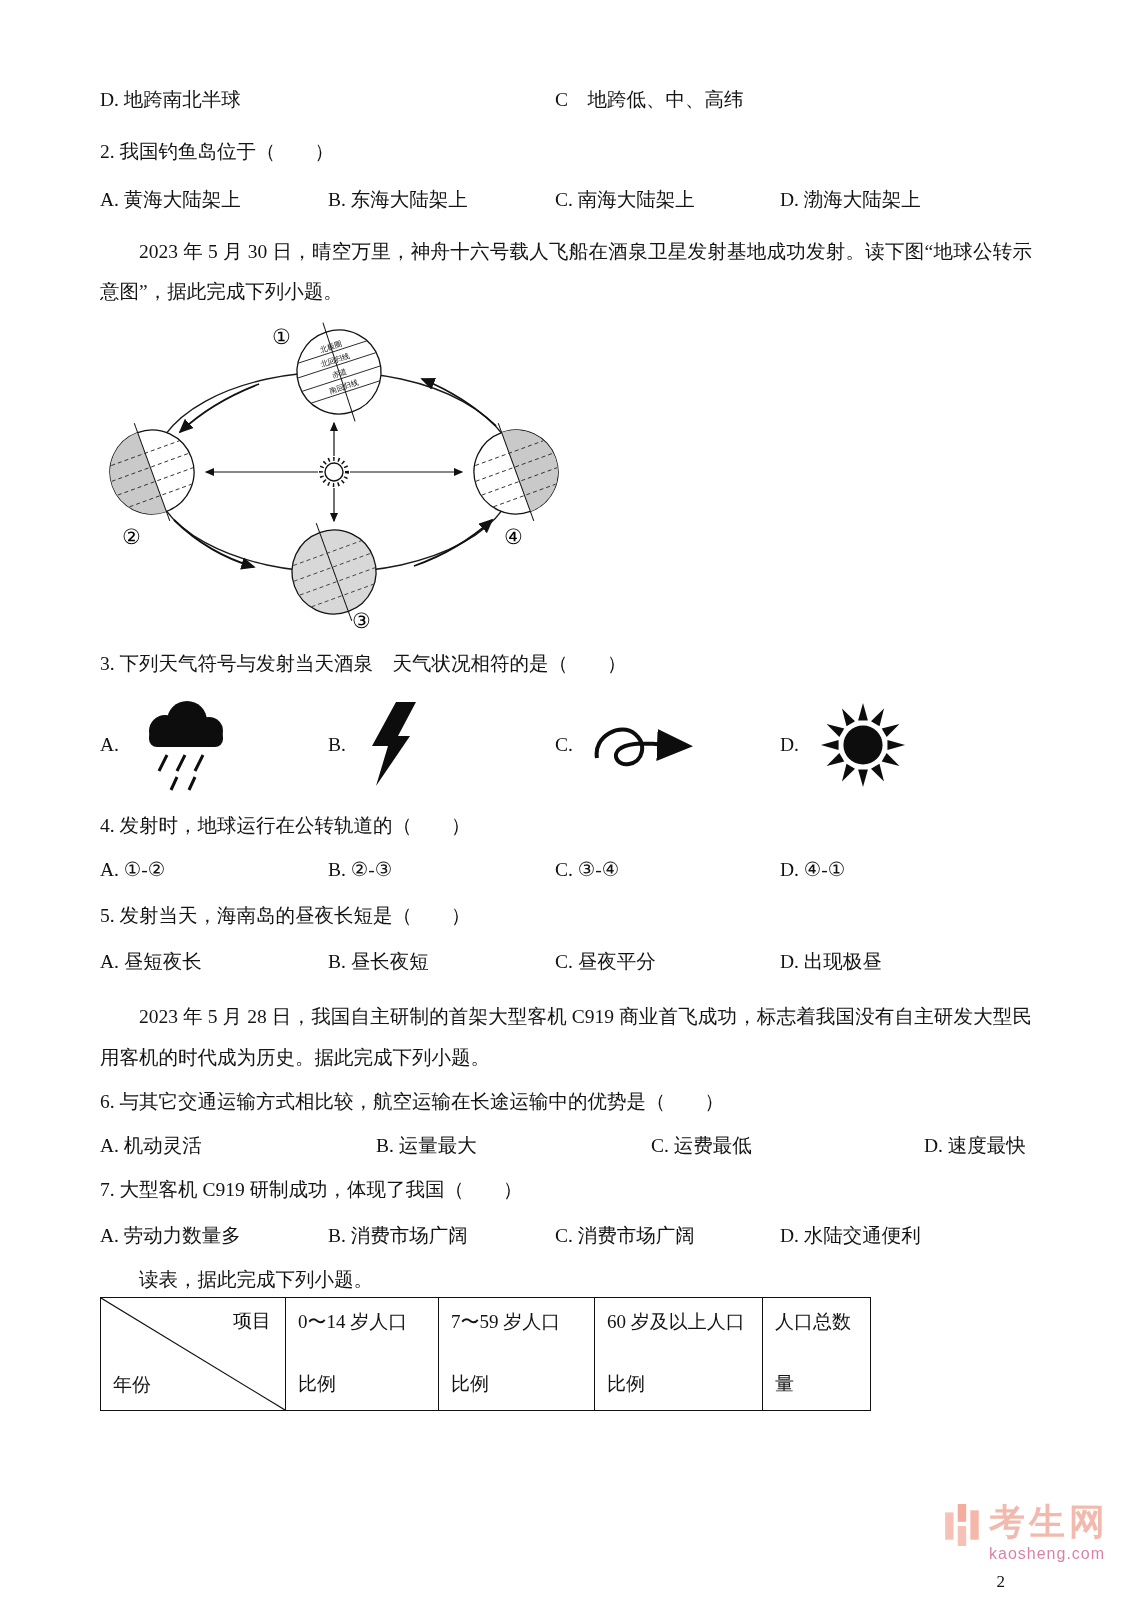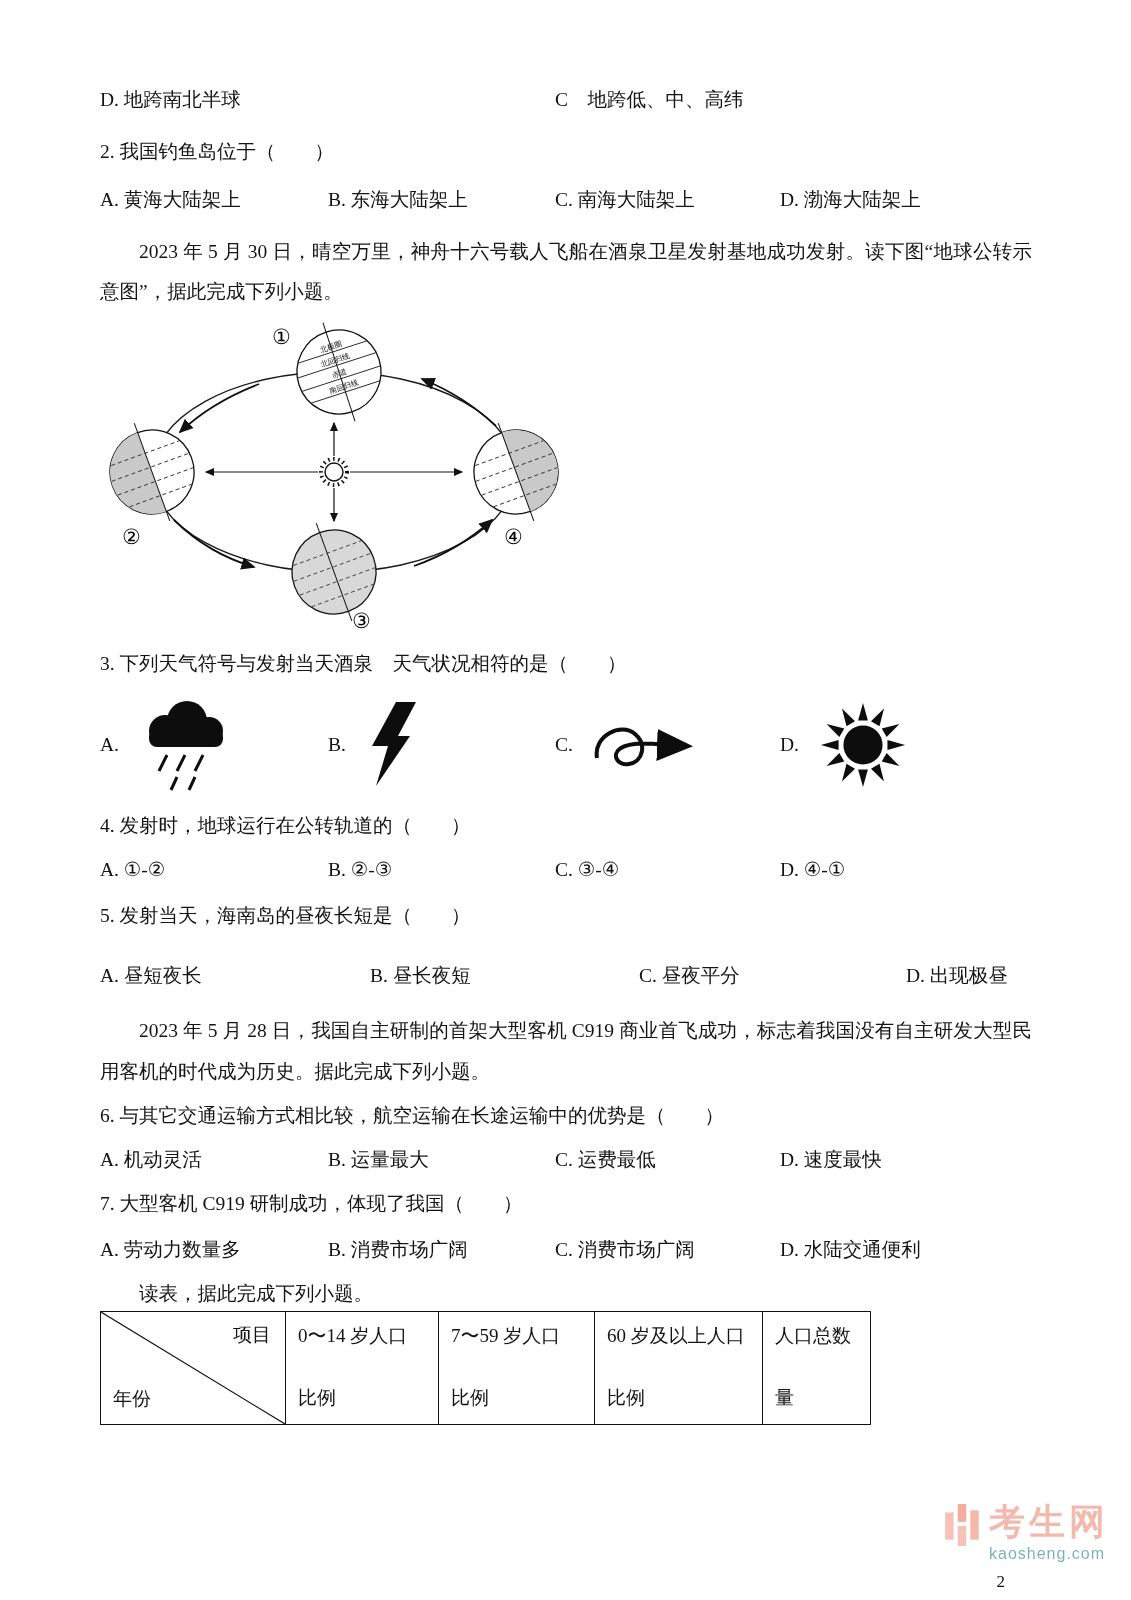--- a/index.html
+++ b/index.html
@@ -23,21 +23,21 @@
   td.c0{width:184px;} td.c1{width:152px;} td.c2{width:155px;} td.c3{width:167px;} td.c4{width:107px;}
   .cellwrap{display:flex;flex-direction:column;justify-content:space-between;height:100%;
             box-sizing:border-box;padding:12px 8px 14px 12px;font-size:19px;line-height:24px;}
   .diagcell{position:relative;height:100%;}
   .diagcell svg{position:absolute;left:0;top:0;width:100%;height:100%;}
   .corner-top{position:absolute;top:10px;right:14px;font-size:19px;}
   .corner-bottom{position:absolute;bottom:12px;left:12px;font-size:19px;}
   .watermark{position:absolute;right:22px;bottom:38px;display:flex;align-items:flex-start;gap:8px;opacity:.55;}
   .wm-text{display:flex;flex-direction:column;line-height:1;}
   .wm-name{font-size:36px;font-weight:bold;color:#e8826e;font-family:"Liberation Sans","DejaVu Sans",sans-serif;letter-spacing:4px;}
-  .wm-domain{font-size:16px;color:#0f766e;font-family:"Liberation Sans","DejaVu Sans",sans-serif;margin-top:6px;letter-spacing:1px;}
+  .wm-domain{font-size:16px;color:#be185d;font-family:"Liberation Sans","DejaVu Sans",sans-serif;margin-top:6px;letter-spacing:1px;}
   .pagenum{position:absolute;right:126px;bottom:8px;font-size:17px;}
   svg text{font-family:"Liberation Serif","DejaVu Serif",serif;}
 </style>
 </head>
 <body>
 
 <div class="page">
   <div class="content">
 
     <div class="line row-cd">
@@ -187,31 +187,31 @@
 
     <div class="line" style="margin-top:10px;">4. 发射时，地球运行在公转轨道的（　　）</div>
     <div class="line optrow" style="margin-top:20px;">
       <span>A. ①-②</span>
       <span>B. ②-③</span>
       <span>C. ③-④</span>
       <span>D. ④-①</span>
     </div>
 
     <div class="line" style="margin-top:22px;">5. 发射当天，海南岛的昼夜长短是（　　）</div>
-    <div class="line optrow" style="margin-top:36px;gap:42px;">
+    <div class="line optrow" style="margin-top:22px;">
       <span>A. 昼短夜长</span>
       <span>B. 昼长夜短</span>
       <span>C. 昼夜平分</span>
       <span>D. 出现极昼</span>
     </div>
 
     <p class="para" style="margin-top:22px;line-height:41px;">2023 年 5 月 28 日，我国自主研制的首架大型客机 C919 商业首飞成功，标志着我国没有自主研发大型民用客机的时代成为历史。据此完成下列小题。</p>
 
     <div class="line" style="margin-top:12px;">6. 与其它交通运输方式相比较，航空运输在长途运输中的优势是（　　）</div>
-    <div class="line optrow" style="margin-top:20px;">
+    <div class="line optrow" style="margin-top:20px;gap:48px;">
       <span>A. 机动灵活</span>
       <span>B. 运量最大</span>
       <span>C. 运费最低</span>
       <span>D. 速度最快</span>
     </div>
 
     <div class="line" style="margin-top:20px;">7. 大型客机 C919 研制成功，体现了我国（　　）</div>
     <div class="line optrow" style="margin-top:22px;">
       <span>A. 劳动力数量多</span>
       <span>B. 消费市场广阔</span>

